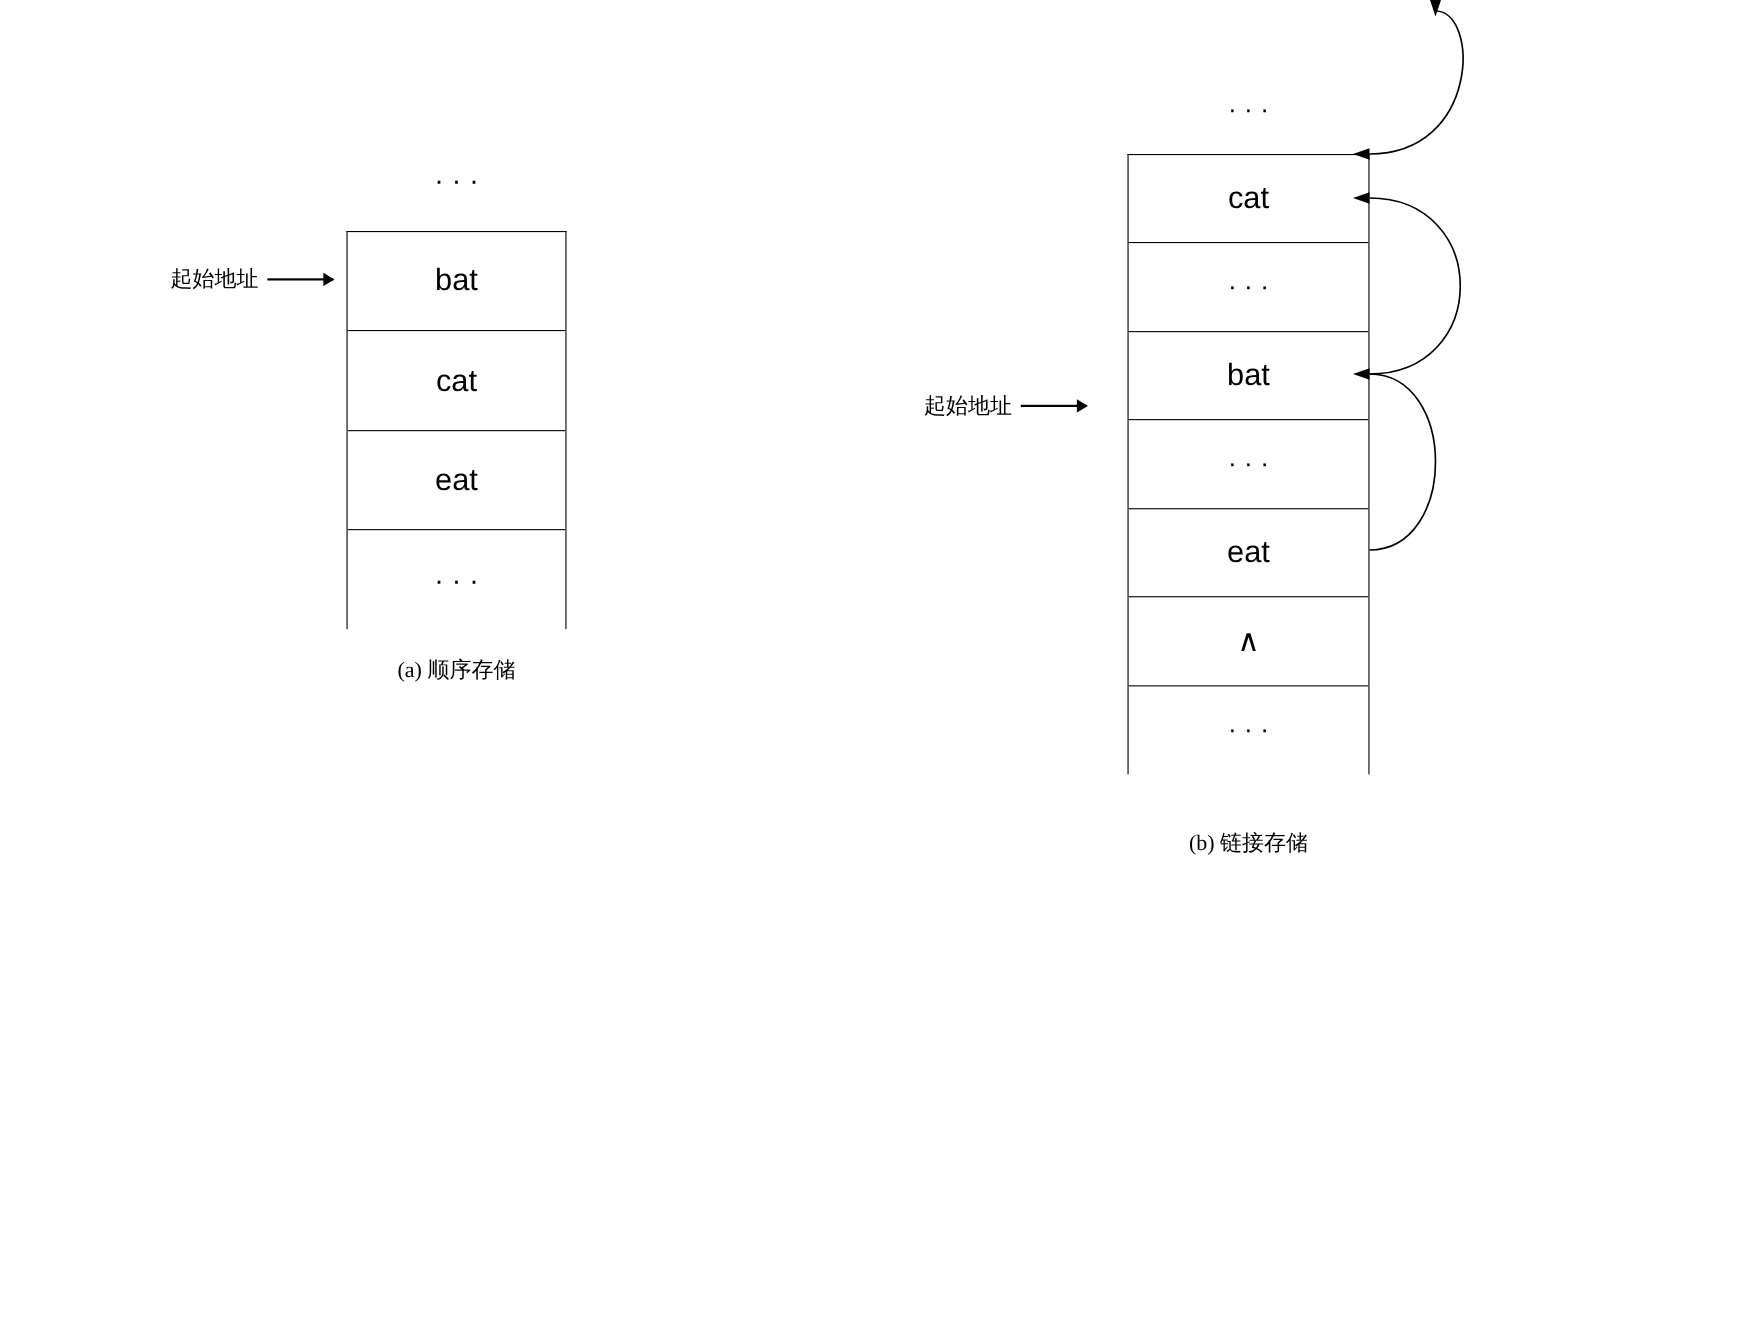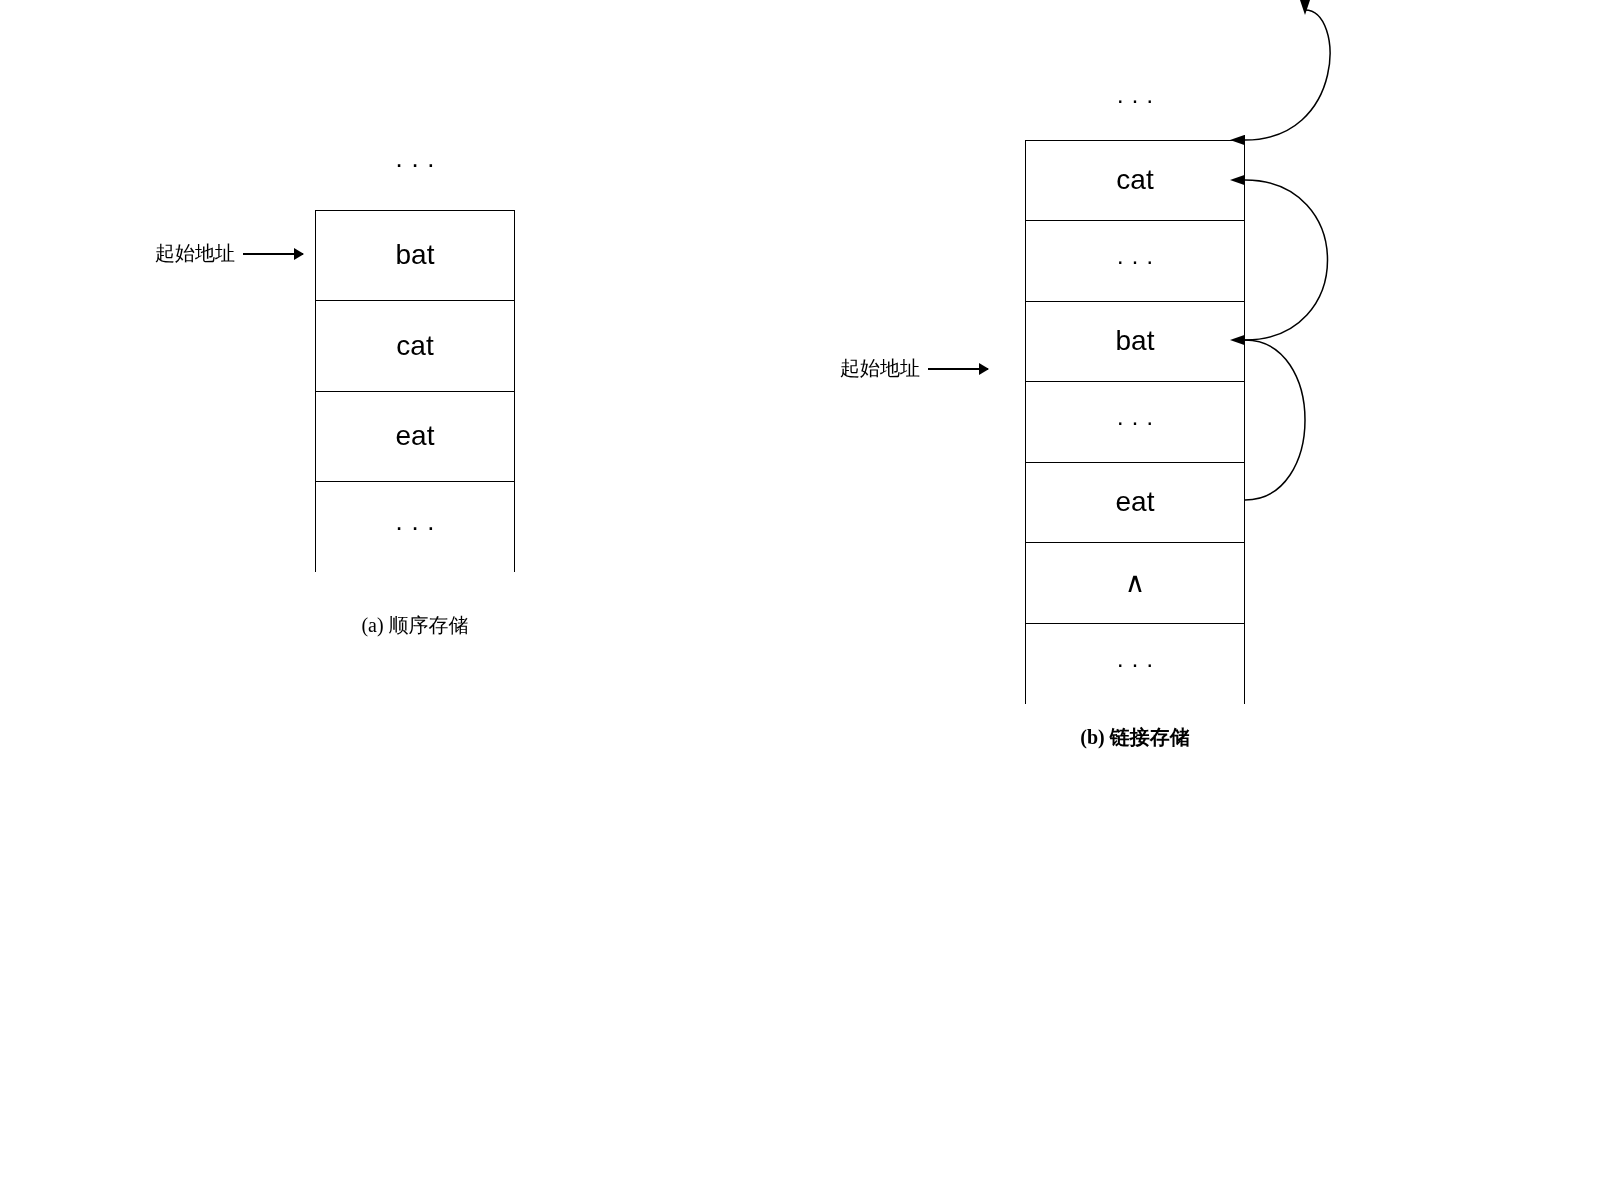--- a/index.html
+++ b/index.html
@@ -81,21 +81,21 @@
       height: 90px;
       width: 200px;
       font-family: Arial, sans-serif;
     }
 
     .mem-table tr:first-child td {
       border-bottom: 1.5px solid #000;
     }
 
     .caption {
-      margin-top: 40px;
+      margin-top: 23px;
       font-size: 20px;
       text-align: center;
     }
 
     
     .right-diagram-wrapper {
       position: relative;
       display: inline-block;
     }
 
@@ -264,18 +264,18 @@
 
         <path d="M 0 280 C 110 280, 110 120, 0 120" fill="none" stroke="#000" stroke-width="1.5" marker-end="url(#arrowhead-down)"></path>
 
         <path d="M 0 440 C 80 440, 80 280, 0 280" fill="none" stroke="#000" stroke-width="1.5" marker-end="url(#arrowhead-down)"></path>
 
         <path d="M 60 -50 C 100 -50, 100 80, 0 80" fill="none" stroke="#000" stroke-width="1.5" marker-end="url(#arrowhead-down)"></path>
 
         <polygon points="55,-60 65,-60 60,-45" fill="#000"></polygon>
       </svg>
     </div>
-    <div class="caption" style="margin-top: 20px; font-weight: bold;">
+    <div class="caption" style="margin-top: 49px;">
       <span>(b) 链接存储</span>
     </div>
   </div>
 
 </div>
 
 </body></html>

